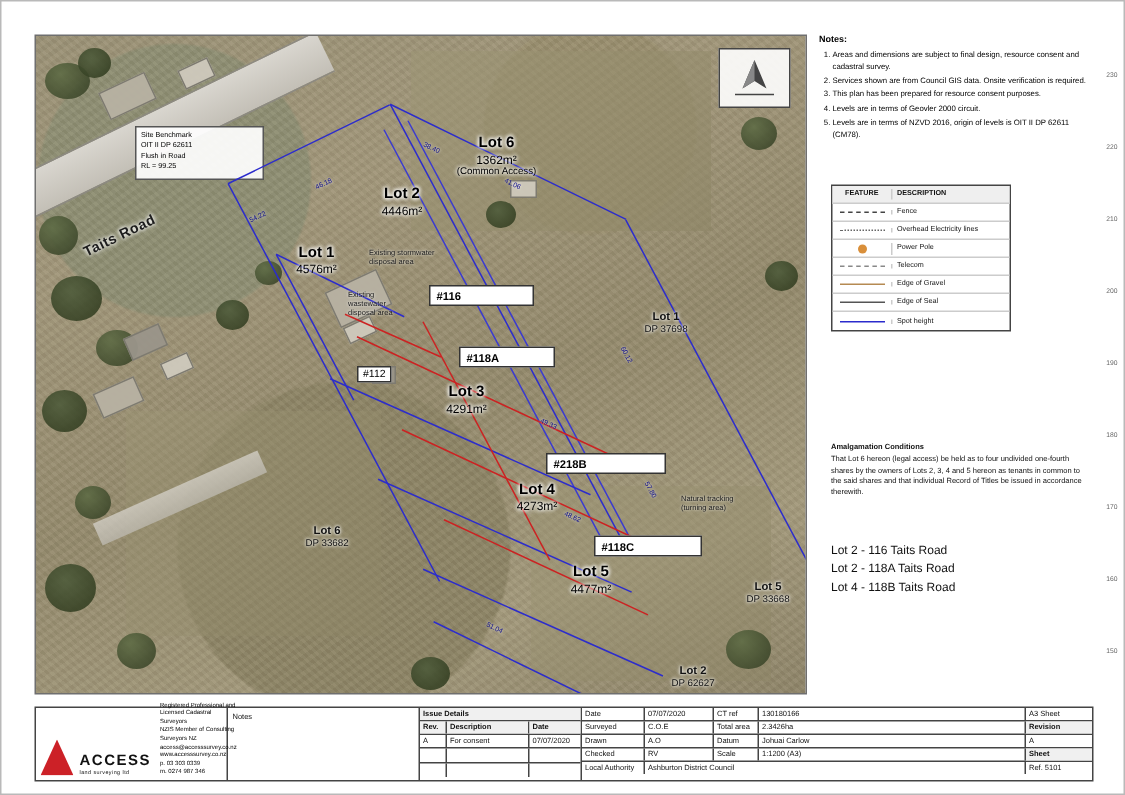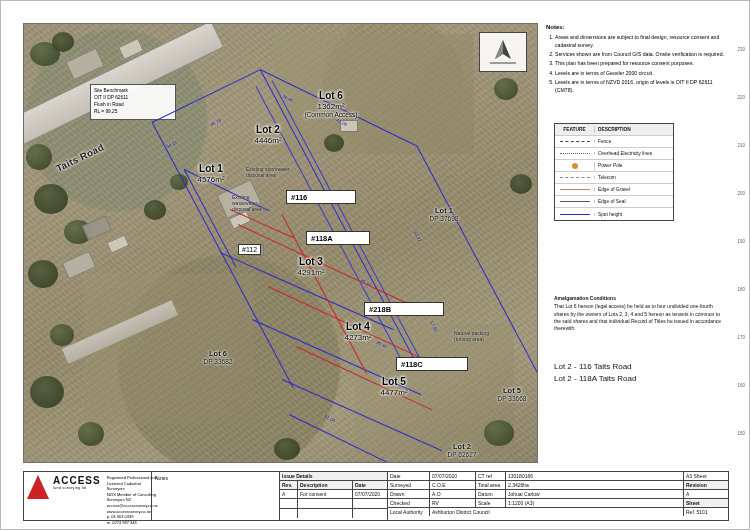--- a/index.html
+++ b/index.html
@@ -238,21 +238,21 @@
   
   #titleblock {
     position:absolute;
     left:22px; top:470px;
     width:706px; height:50px;
     border:1px solid #444;
     display:flex;
     font-size:5px;
   }
   .tb-cell { border-right:1px solid #444; height:100%; }
-  #tb-logo { width:128px; display:flex; align-items:flex-start; padding:3px; gap:4px; }
+  #tb-logo { width:128px; display:flex; align-items:flex-end; padding:3px; gap:4px; }
   #tb-logo .mark {
     width:22px; height:24px;
     background:#cc2127;
     clip-path:polygon(50% 0,100% 100%,0 100%);
     flex:0 0 auto;
   }
   #tb-logo .txt { font-size:4px; line-height:1.4; color:#000; }
   #tb-logo .brand { font-size:10px; font-weight:bold; letter-spacing:1px; }
   #tb-logo .brandsub { font-size:3.6px; letter-spacing:0.3px; }
   #tb-notes { width:128px; padding:3px; }
@@ -485,20 +485,21 @@
     </div>
 
     <div id="amalg">
       <div class="t">Amalgamation Conditions</div>
       <div>That Lot 6 hereon (legal access) be held as to four undivided one-fourth shares by the owners of Lots 2, 3, 4 and 5 hereon as tenants in common to the said shares and that individual Record of Titles be issued in accordance therewith.</div>
     </div>
 
     <div id="addressing">
       <div>Lot 2 - 116 Taits Road</div>
       <div>Lot 2 - 118A Taits Road</div>
+      <div>Lot 4 - 118B Taits Road</div>
     </div>
   </div>
 
   <div id="titleblock">
 
     <div class="tb-cell" id="tb-logo">
       <div class="mark"></div>
       <div>
         <div class="brand">ACCESS</div>
         <div class="brandsub">land surveying ltd</div>

